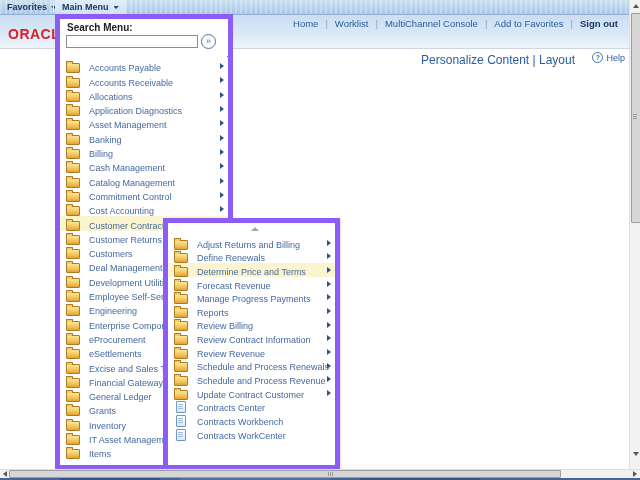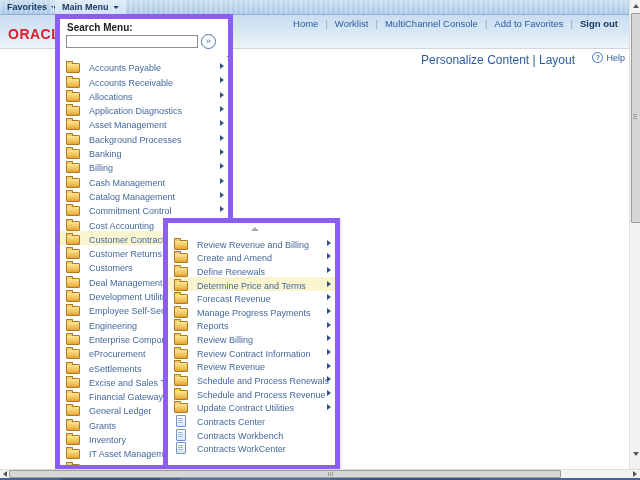--- a/index.html
+++ b/index.html
@@ -174,25 +174,20 @@
         <span class="mlabel">Application Diagnostics</span>
         <span class="rarrow"></span>
       </div>
       <div class="mrow">
         <span class="icon-folder"></span>
         <span class="mlabel">Asset Management</span>
         <span class="rarrow"></span>
       </div>
       <div class="mrow">
         <span class="icon-folder"></span>
-        <span class="mlabel">Background Processes</span>
-        <span class="rarrow"></span>
-      </div>
-      <div class="mrow">
-        <span class="icon-folder"></span>
         <span class="mlabel">Banking</span>
         <span class="rarrow"></span>
       </div>
       <div class="mrow">
         <span class="icon-folder"></span>
         <span class="mlabel">Billing</span>
         <span class="rarrow"></span>
       </div>
       <div class="mrow">
         <span class="icon-folder"></span>
@@ -301,26 +296,21 @@
       </div>
     </div>
   <div class="tri tri-down-grey" style="left:84px;top:448px"></div>
 </div>
 
 <div class="abs panel panel-sub">
   <div class="tri tri-up-grey" style="left:83px;top:4px"></div>
   <div class="mlist mlist-sub" id="sub-list">
       <div class="mrow">
         <span class="icon-folder"></span>
-        <span class="mlabel">Review Revenue and Billing</span>
-        <span class="rarrow"></span>
-      </div>
-      <div class="mrow">
-        <span class="icon-folder"></span>
-        <span class="mlabel">Create and Amend</span>
+        <span class="mlabel">Adjust Returns and Billing</span>
         <span class="rarrow"></span>
       </div>
       <div class="mrow">
         <span class="icon-folder"></span>
         <span class="mlabel">Define Renewals</span>
         <span class="rarrow"></span>
       </div>
       <div class="mrow hl">
         <span class="icon-folder"></span>
         <span class="mlabel">Determine Price and Terms</span>
@@ -361,21 +351,21 @@
         <span class="mlabel">Schedule and Process Renewals</span>
         <span class="rarrow"></span>
       </div>
       <div class="mrow">
         <span class="icon-folder"></span>
         <span class="mlabel">Schedule and Process Revenue</span>
         <span class="rarrow"></span>
       </div>
       <div class="mrow">
         <span class="icon-folder"></span>
-        <span class="mlabel">Update Contract Utilities</span>
+        <span class="mlabel">Update Contract Customer</span>
         <span class="rarrow"></span>
       </div>
       <div class="mrow">
         <span class="icon-doc"></span>
         <span class="mlabel">Contracts Center</span>
       </div>
       <div class="mrow">
         <span class="icon-doc"></span>
         <span class="mlabel">Contracts Workbench</span>
       </div>

